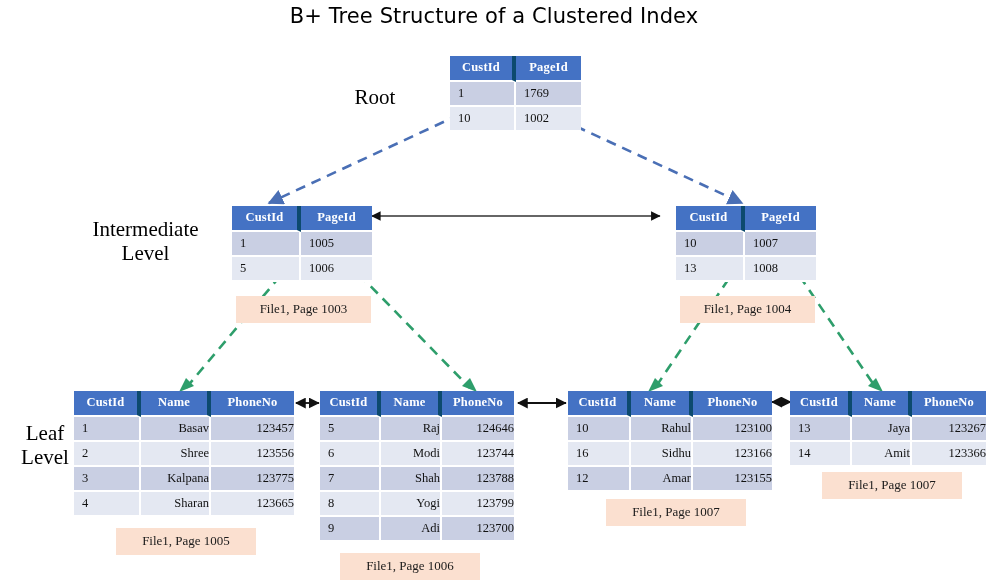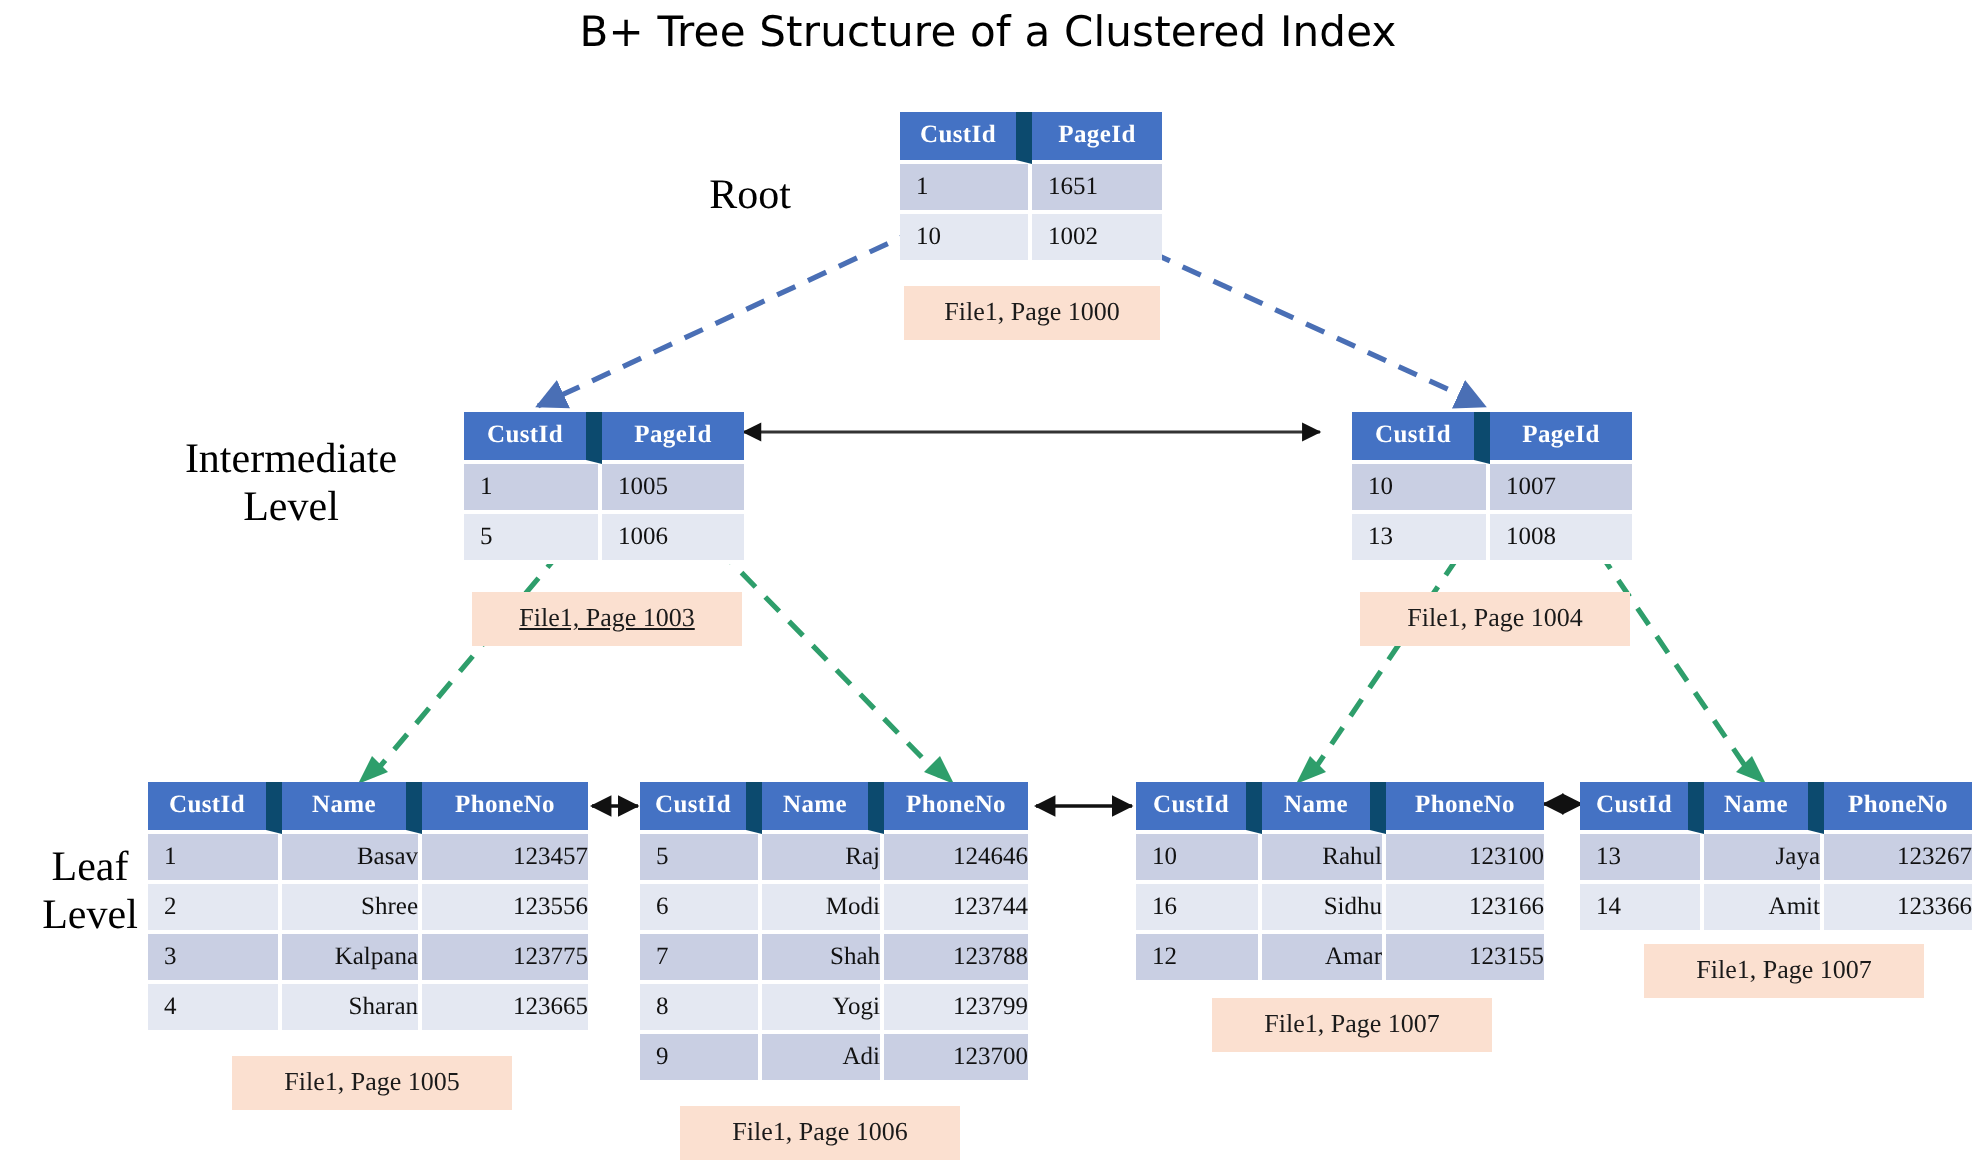--- a/index.html
+++ b/index.html
@@ -25,21 +25,21 @@
 
   
   .node{position:absolute;}
   table.node-table{
     border-collapse:separate;border-spacing:0;table-layout:fixed;
     font-family:"Liberation Serif", serif;
   }
   table.node-table th{
     background:#4472C4;color:#ffffff;font-weight:bold;font-size:12.5px;
     text-align:center;padding:4px 0 5px 0;
-    border-right:8px solid #0c4a6e;border-bottom:2px solid #ffffff;
+    border-right:4px solid #0c4a6e;border-bottom:2px solid #ffffff;
     letter-spacing:0.2px;
   }
   table.node-table th:last-child{border-right:none;}
   table.node-table td{
     font-size:12.5px;color:#111;padding:4px 0 4px 8px;text-align:left;
     border-right:2px solid #ffffff;border-bottom:2px solid #ffffff;
   }
   table.node-table td:last-child{border-right:none;}
   table.node-table tr.r-odd td{background:#C9CFE3;}
   table.node-table tr.r-even td{background:#E4E8F2;}
@@ -124,30 +124,29 @@
         </colgroup>
       <thead>
         <tr>
           <th>CustId</th>
           <th>PageId</th>
         </tr>
       </thead>
       <tbody>
         <tr class="r-odd">
           <td>1</td>
-          <td>1651</td>
+          <td>1769</td>
         </tr>
         <tr class="r-even">
           <td>10</td>
           <td>1002</td>
         </tr>
       </tbody>
     </table>
   </div>
-  <div class="page-tag" style="left:452px;top:143px;width:104px;">File1, Page 1000</div>
 
   <div class="node" style="left:232px;top:206px;">
     <table class="node-table index-table" style="width:140px;">
       <colgroup>
           <col style="width:69px">
           <col style="width:71px">
         </colgroup>
       <thead>
         <tr>
           <th>CustId</th>
@@ -159,21 +158,21 @@
           <td>1</td>
           <td>1005</td>
         </tr>
         <tr class="r-even">
           <td>5</td>
           <td>1006</td>
         </tr>
       </tbody>
     </table>
   </div>
-  <div class="page-tag" style="left:236px;top:296px;width:111px;text-decoration:underline;">File1, Page 1003</div>
+  <div class="page-tag" style="left:236px;top:296px;width:111px;">File1, Page 1003</div>
 
   <div class="node" style="left:676px;top:206px;">
     <table class="node-table index-table" style="width:140px;">
       <colgroup>
           <col style="width:69px">
           <col style="width:71px">
         </colgroup>
       <thead>
         <tr>
           <th>CustId</th>

